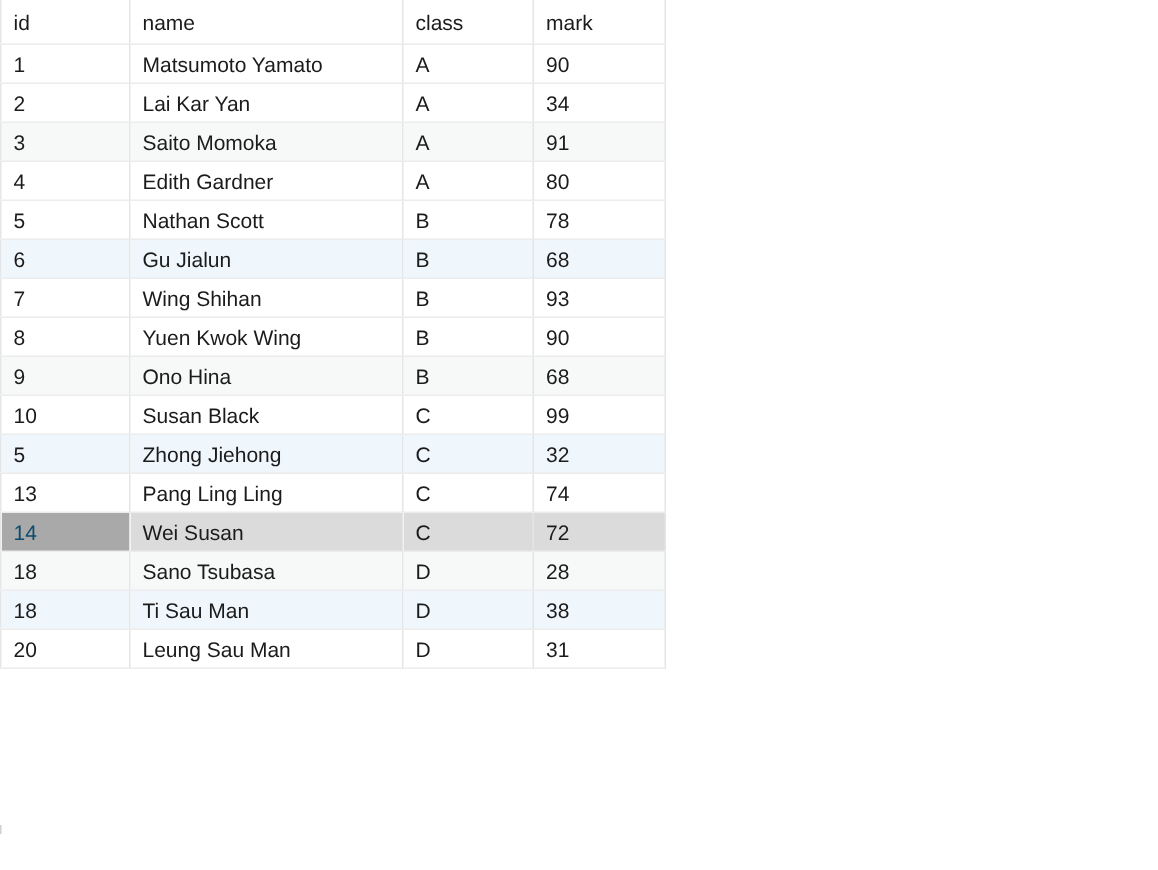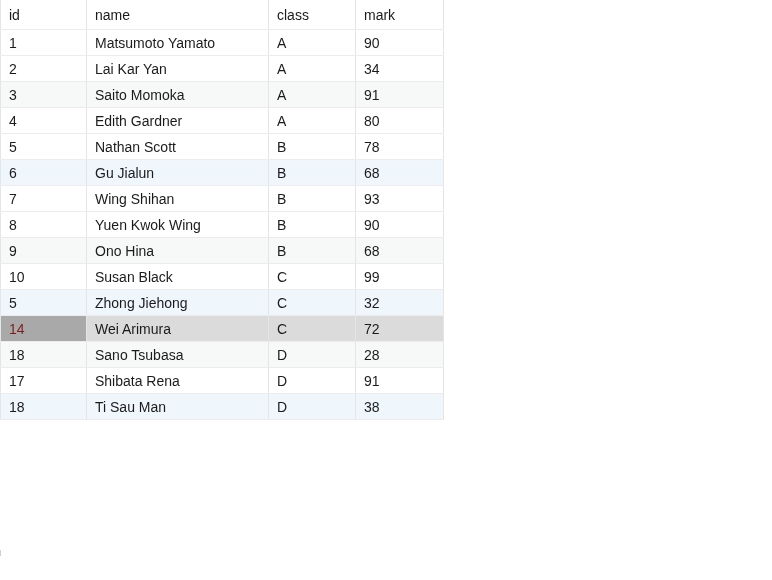--- a/index.html
+++ b/index.html
@@ -51,21 +51,21 @@
     box-shadow: inset 0 3px 0 #ffffff, inset -2px 0 0 #ffffff, inset 0 -2px 0 #ffffff;
   }
   td.c-id   { text-align: right; padding-right: 9px; }
   td.c-mark { text-align: right; padding-right: 7px; }
 
   tr.stripe-gray td { background: var(--stripe-gray, #f7f8f8); }
   tr.stripe-blue td { background: var(--stripe-blue, #eff6fc); }
   tr.selected td    { background: var(--selected-row-bg, #dbdbdb); }
   tr.selected td.c-id {
     background: var(--selected-id-cell-bg, #a9a9a9);
-    color: #7f1d1d;
+    color: #0c4a6e;
   }
   .left-tail {
     position: absolute;
     left: 0;
     top: 550px;
     width: 1px;
     height: 6px;
     background: #d0d0d0;
   }
 </style>
@@ -148,40 +148,46 @@
     <td class="c-name">Susan Black</td>
     <td class="c-class">C</td>
     <td class="c-mark">99</td>
   </tr>
         <tr class="stripe-blue">
     <td class="c-id">5</td>
     <td class="c-name">Zhong Jiehong</td>
     <td class="c-class">C</td>
     <td class="c-mark">32</td>
   </tr>
+        <tr>
+    <td class="c-id">13</td>
+    <td class="c-name">Pang Ling Ling</td>
+    <td class="c-class">C</td>
+    <td class="c-mark">74</td>
+  </tr>
         <tr class="selected">
     <td class="c-id">14</td>
-    <td class="c-name">Wei Arimura</td>
+    <td class="c-name">Wei Susan</td>
     <td class="c-class">C</td>
     <td class="c-mark">72</td>
   </tr>
         <tr class="stripe-gray">
     <td class="c-id">18</td>
     <td class="c-name">Sano Tsubasa</td>
     <td class="c-class">D</td>
     <td class="c-mark">28</td>
   </tr>
-        <tr>
-    <td class="c-id">17</td>
-    <td class="c-name">Shibata Rena</td>
-    <td class="c-class">D</td>
-    <td class="c-mark">91</td>
-  </tr>
         <tr class="stripe-blue">
     <td class="c-id">18</td>
     <td class="c-name">Ti Sau Man</td>
     <td class="c-class">D</td>
     <td class="c-mark">38</td>
+  </tr>
+        <tr>
+    <td class="c-id">20</td>
+    <td class="c-name">Leung Sau Man</td>
+    <td class="c-class">D</td>
+    <td class="c-mark">31</td>
   </tr>
       </tbody>
   </table>
   <div class="left-tail"></div>
 </div>
 
 </body></html>

